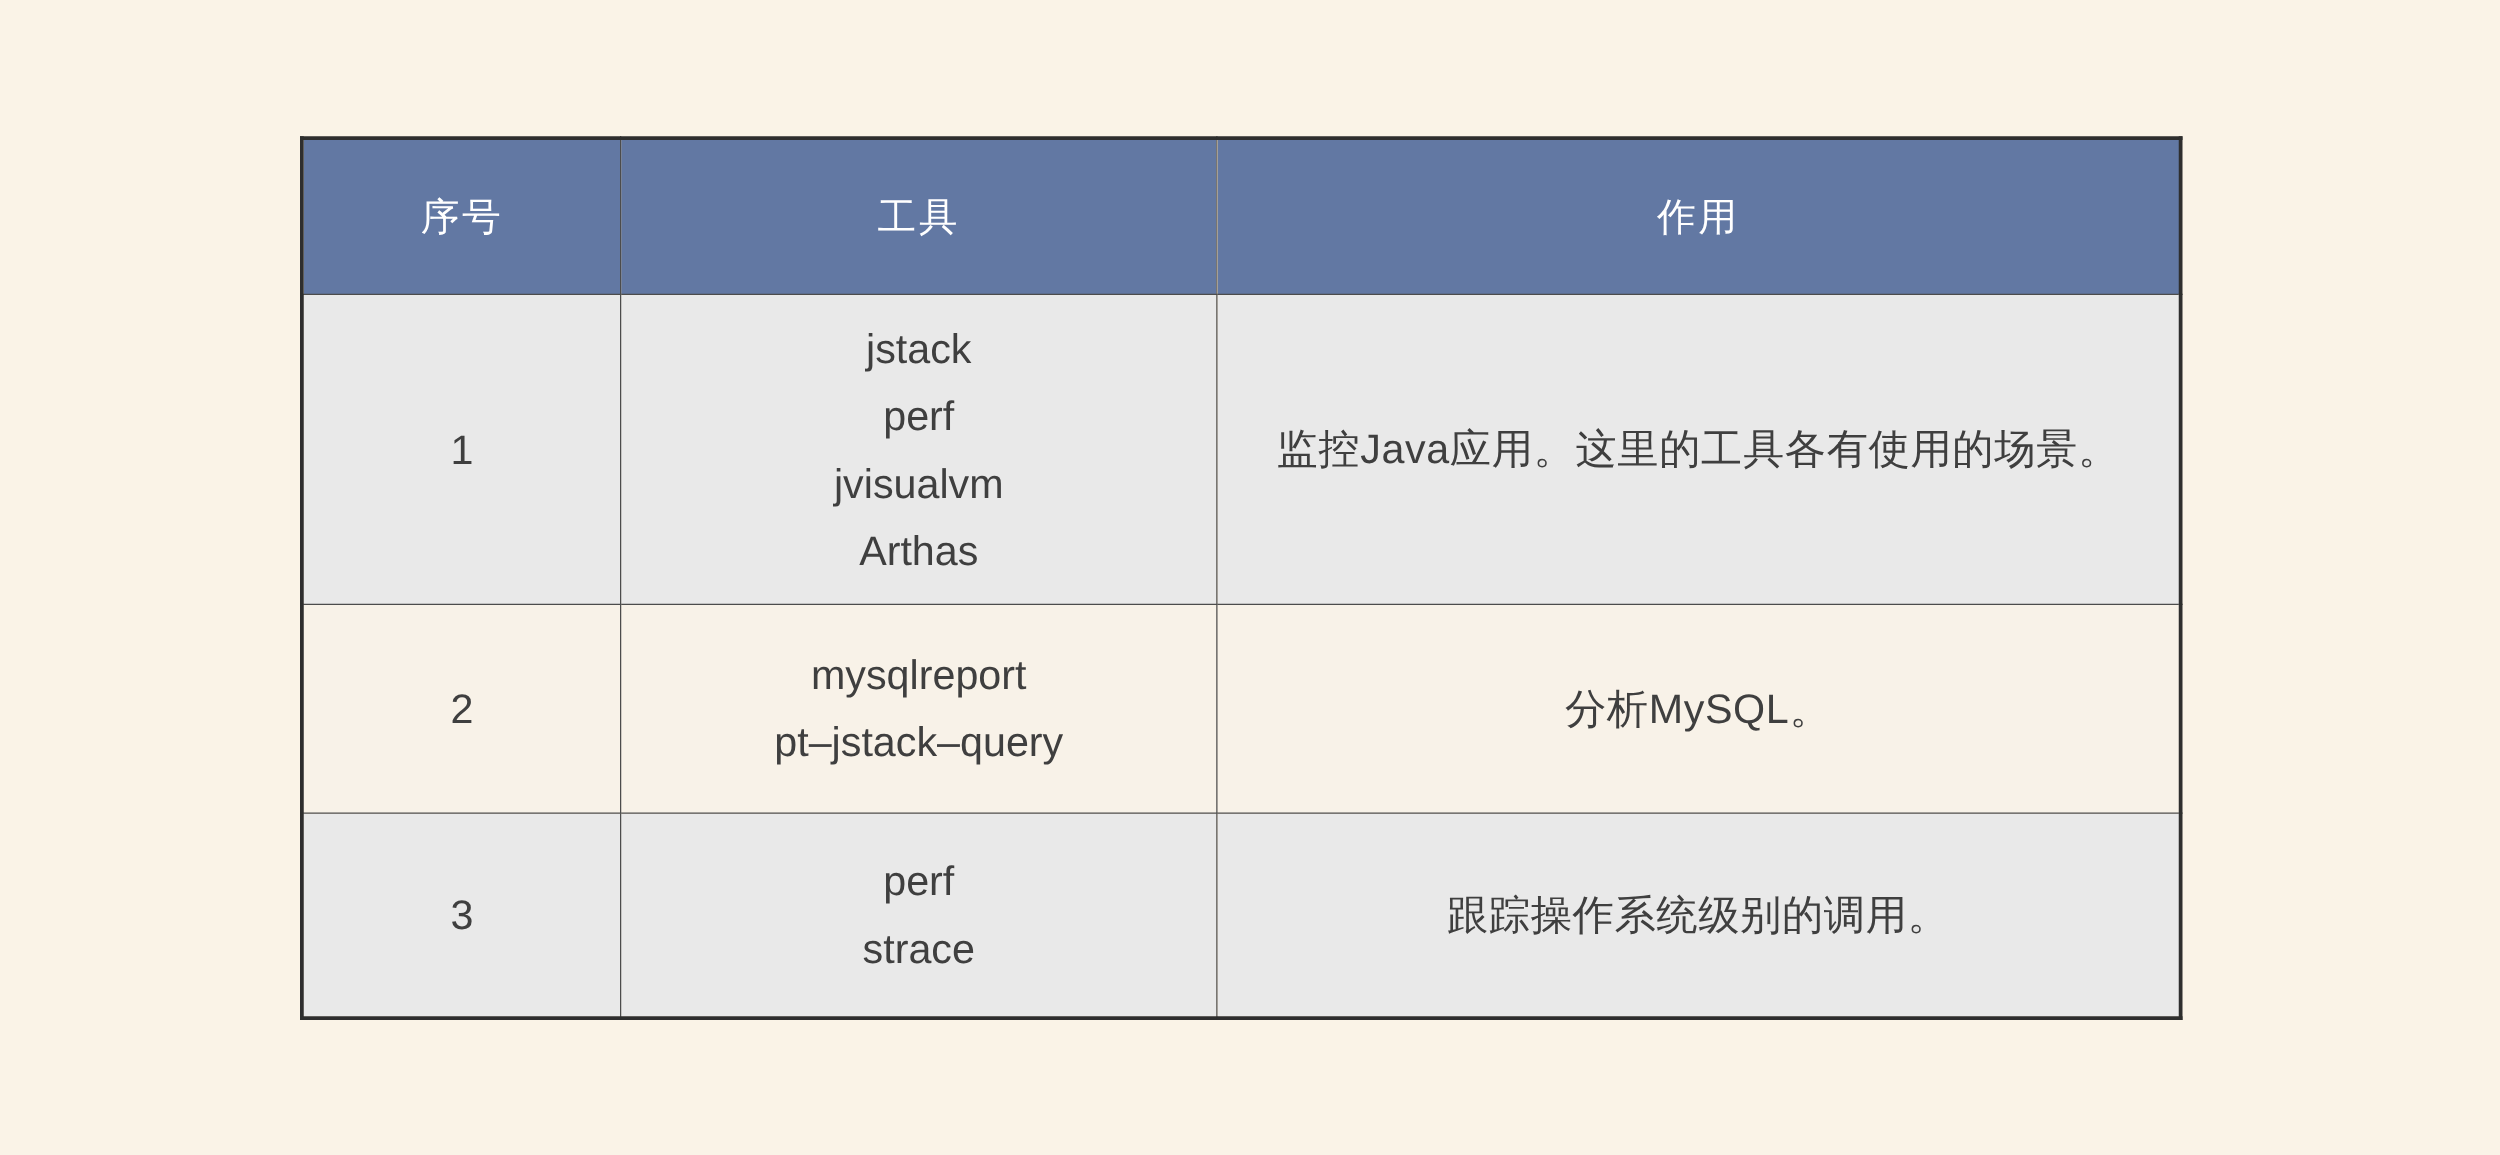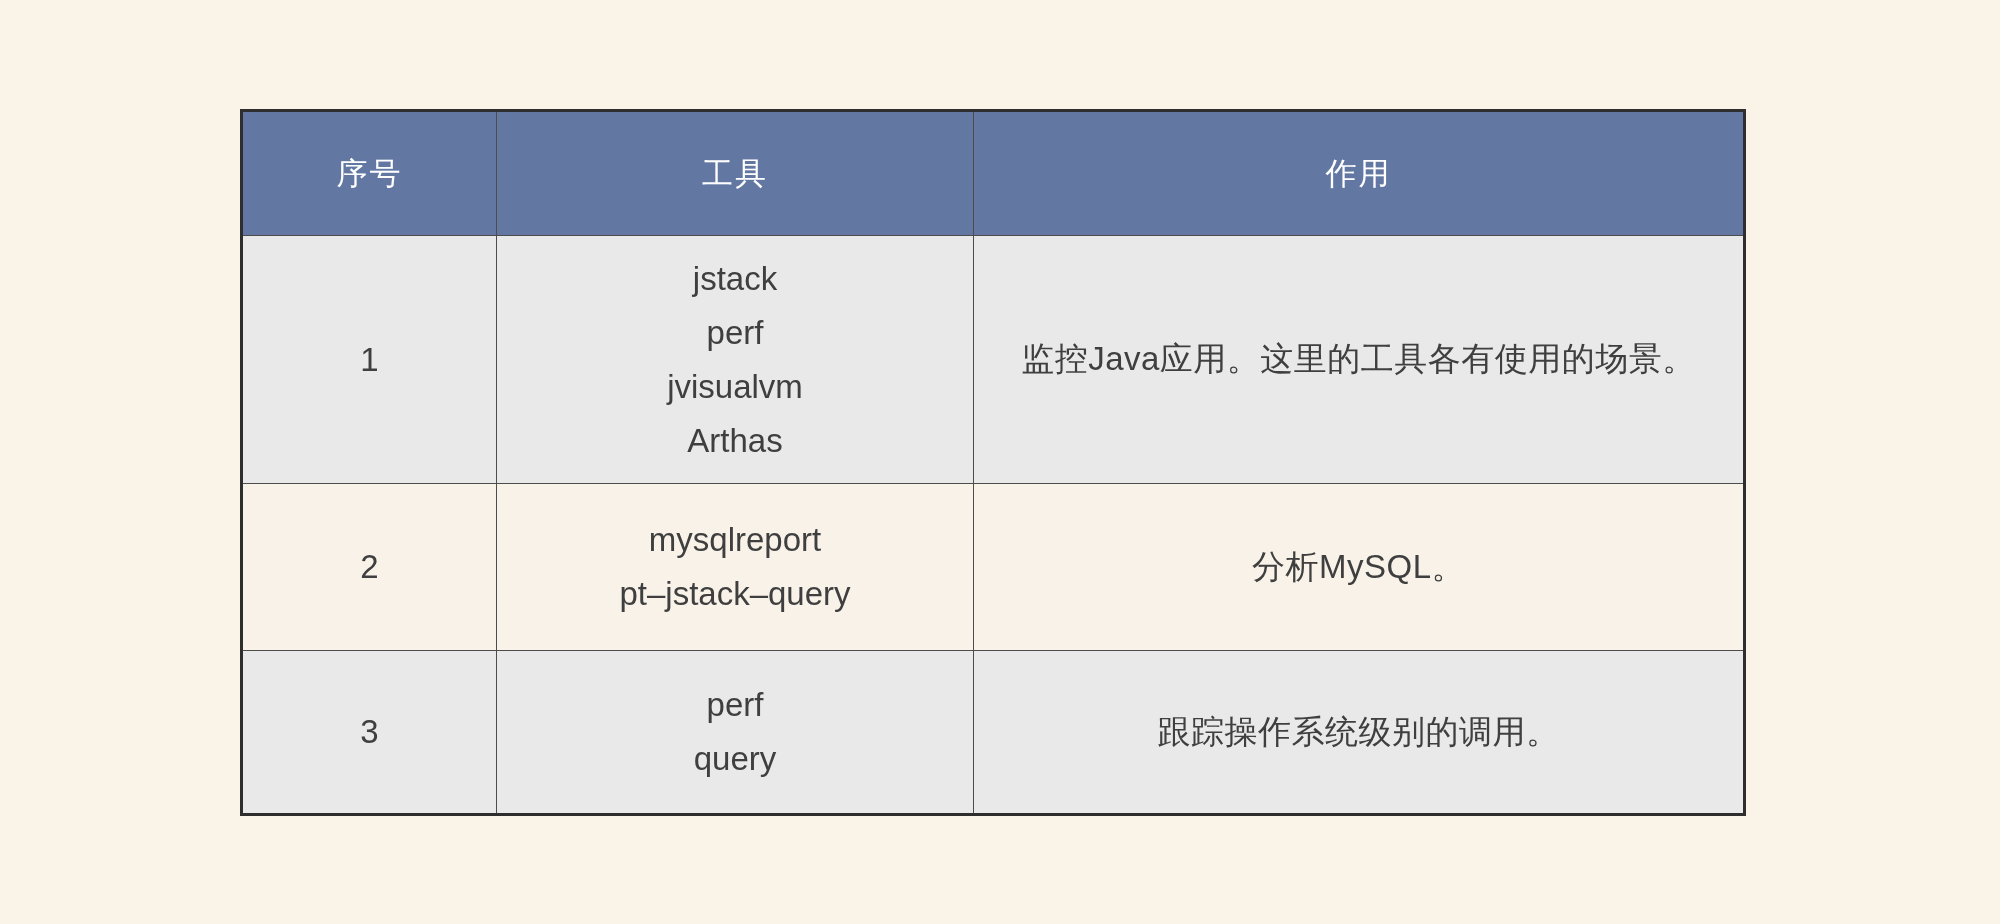--- a/index.html
+++ b/index.html
@@ -82,19 +82,19 @@
         <td class="tools-cell">
           <div class="tool-line">mysqlreport</div>
           <div class="tool-line">pt–jstack–query</div>
         </td>
         <td class="purpose-cell">分析MySQL。</td>
       </tr>
       <tr class="r-2 row-gray">
         <td class="index-cell">3</td>
         <td class="tools-cell">
           <div class="tool-line">perf</div>
-          <div class="tool-line">query</div>
+          <div class="tool-line">strace</div>
         </td>
         <td class="purpose-cell">跟踪操作系统级别的调用。</td>
       </tr>
     </tbody>
   </table>
 </div>
 
 </body></html>

